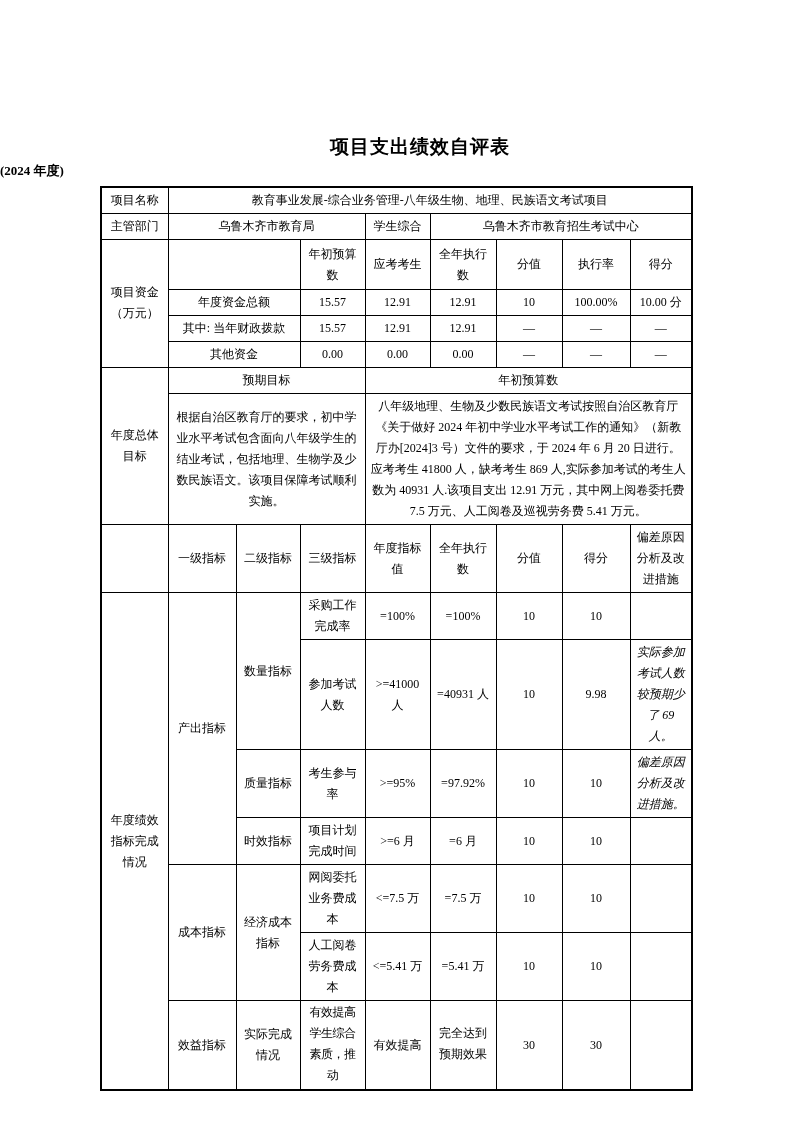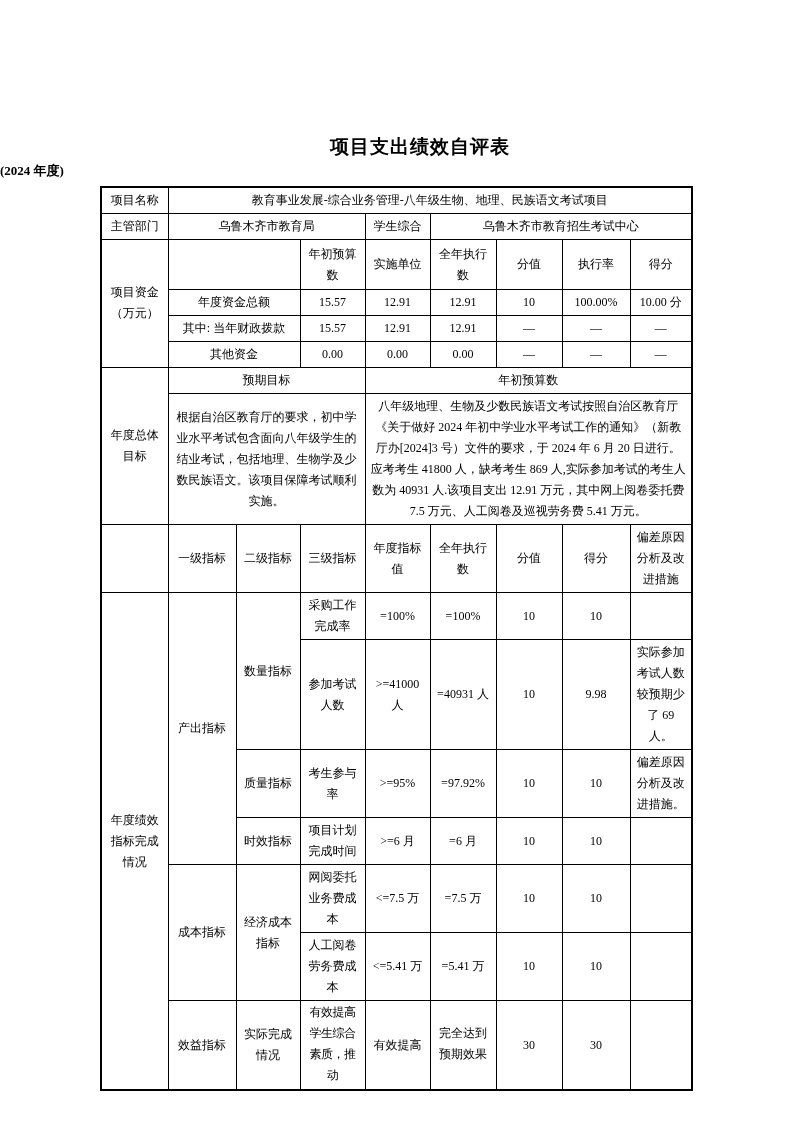--- a/index.html
+++ b/index.html
@@ -20,21 +20,21 @@
   table.main td{
     border:1px solid #000;
     font-size:12px;line-height:1.75;
     text-align:center;vertical-align:middle;
     padding:2px 5px;word-break:break-all;overflow:hidden;
   }
   td.para{
     text-align:justify;vertical-align:middle;
     padding:6px 9px;line-height:1.92;
   }
-  td.dev{text-align:justify;padding:2px 6px;}
+  td.dev{text-align:justify;padding:2px 6px;font-style:italic;}
   td.prelines{white-space:pre-line;font-family:Liberation Mono, monospace;}
   td.tight{padding:2px 1px;letter-spacing:-0.5px;}
   tr.h22{height:22px}
   tr.h26{height:26px}
   tr.h44{height:44px}
   tr.h50{height:50px}
   tr.h66{height:66px}
   tr.h68{height:68px}
   tr.h80{height:80px}
   tr.h86{height:86px}
@@ -72,21 +72,21 @@
       <td colspan="3">乌鲁木齐市教育局</td>
       <td>学生综合</td>
       <td colspan="4">乌鲁木齐市教育招生考试中心</td>
     </tr>
 
     <tr class="h50">
       <td rowspan="4" class="prelines">项目资金
 （万元）</td>
       <td colspan="2"></td>
       <td>年初预算数</td>
-      <td>实施单位</td>
+      <td>应考考生</td>
       <td>全年执行数</td>
       <td>分值</td>
       <td>执行率</td>
       <td>得分</td>
     </tr>
 
     <tr class="h26">
       <td colspan="2">年度资金总额</td>
       <td>15.57</td>
       <td>12.91</td>

